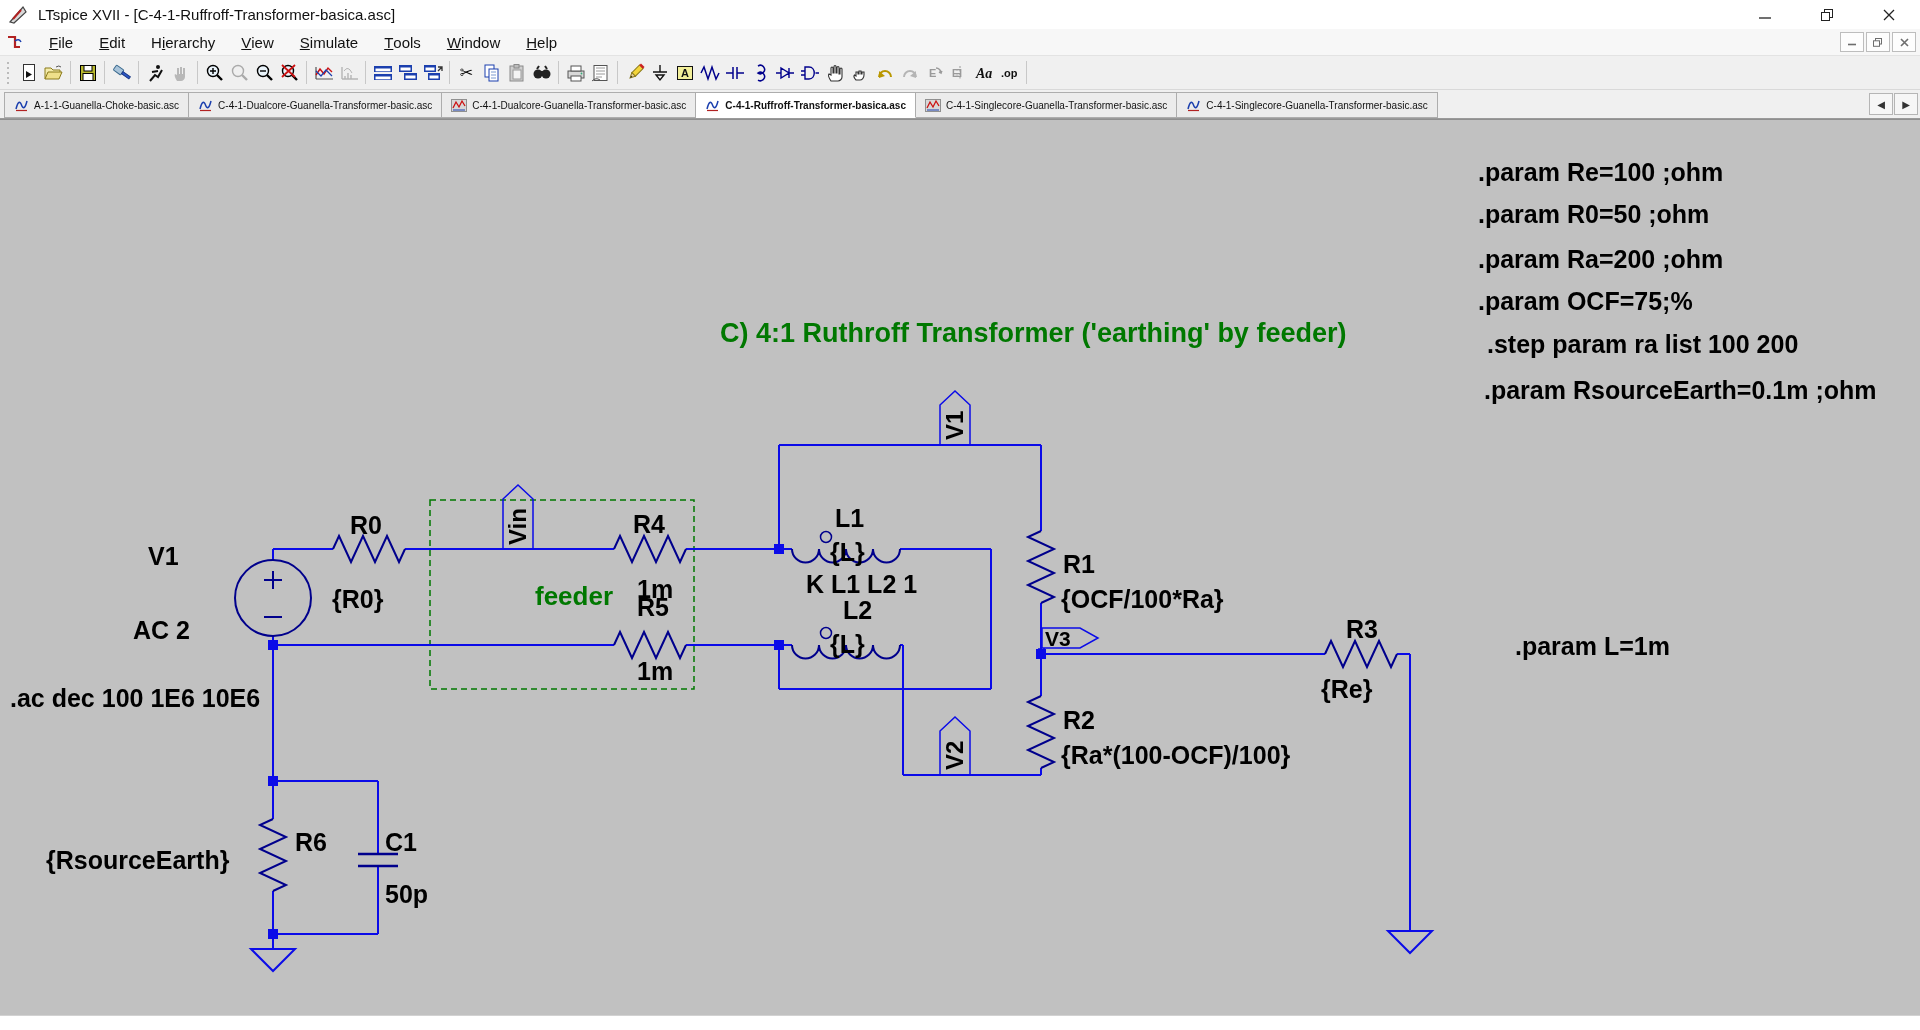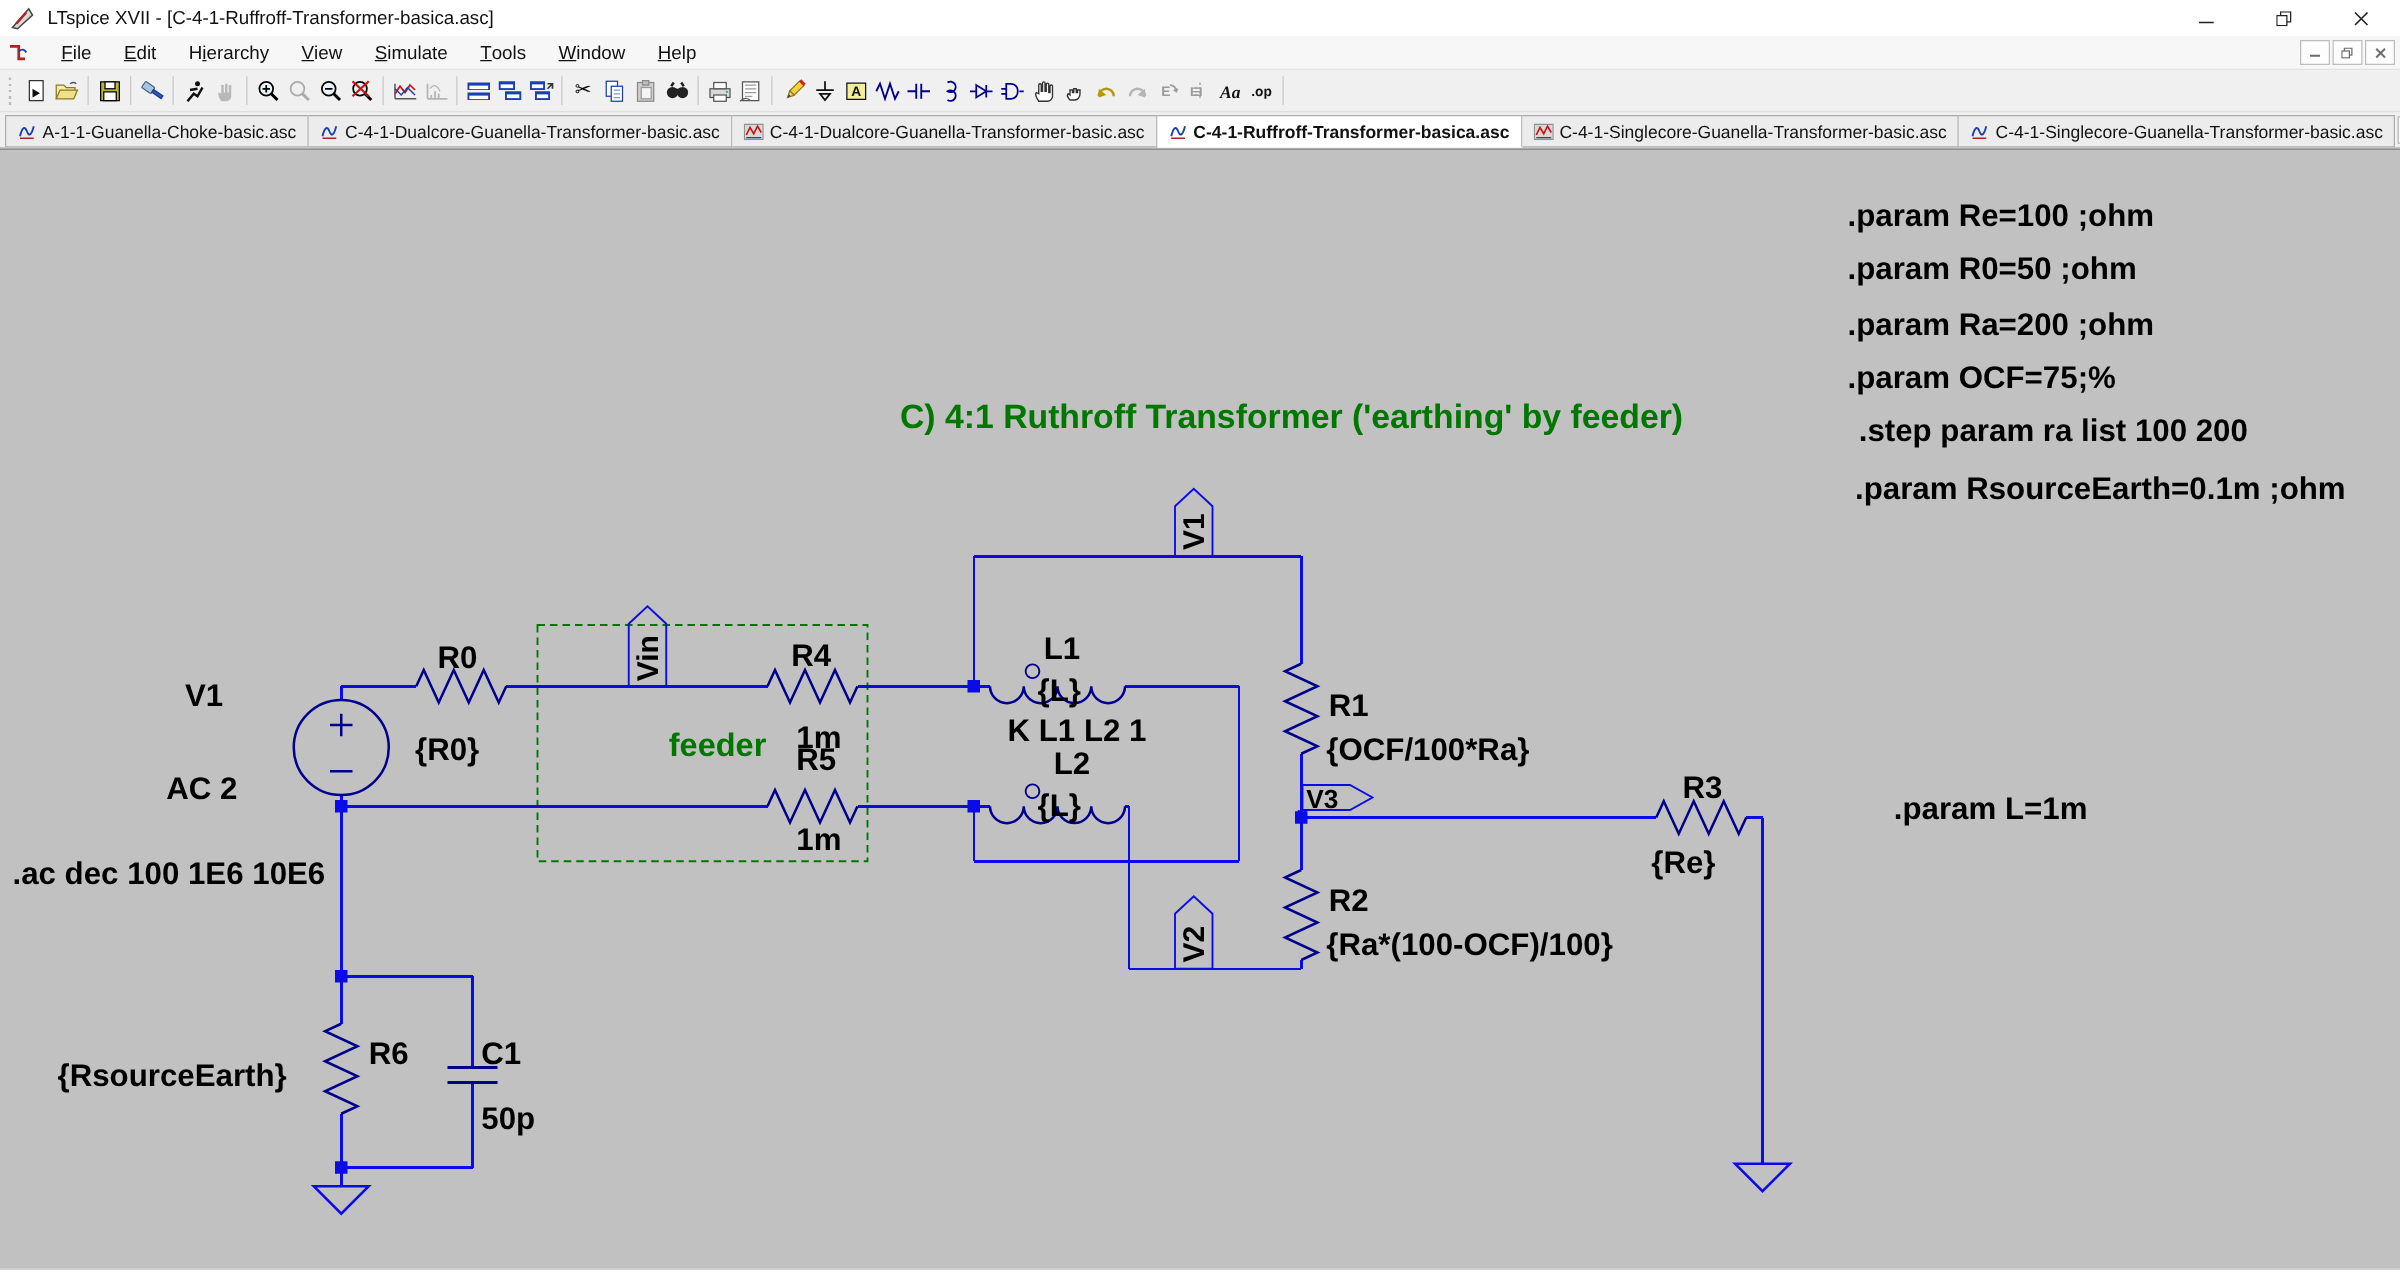--- a/index.html
+++ b/index.html
@@ -33,21 +33,21 @@
           background:repeating-linear-gradient(#bbb 0 2px, transparent 2px 5px);
           background-size:2px 100%; background-position:3px 0; background-repeat:no-repeat; }
   .tbtn { width:25px; height:25px; display:flex; align-items:center; justify-content:center; }
   .tsep { width:1px; height:23px; background:#c8c8c8; margin:0 4px; }
   .tbtn svg { display:block; }
   .tglyph { font-size:14px; line-height:1; }
 
   
   .tabbar { height:29px; background:#f0f0f0; display:flex; align-items:stretch;
             padding:2px 0 0 4px; border-bottom:1px solid #9a9a9a; flex:0 0 auto; }
-  .tab { display:flex; align-items:center; gap:5px; padding:0 9px; font-size:14px;
+  .tab { display:flex; align-items:center; gap:5px; padding:0 9px; font-size:10px;
          background:#ececec; border:1px solid #adadad; border-left-width:0; color:#111;
          white-space:nowrap; }
   .tab:first-child { border-left-width:1px; }
   .tab.active { background:#ffffff; border-bottom-color:#ffffff;font-weight:bold; }
   .tab svg { flex:0 0 auto; }
   .tab-scroll { margin-left:auto; display:flex; gap:1px; padding:1px 2px; }
   .scroll-btn { width:24px; height:22px; border:1px solid #b5b5b5; background:#f6f6f6;
                 display:flex; align-items:center; justify-content:center; font-size:10px; color:#333; }
 
   

